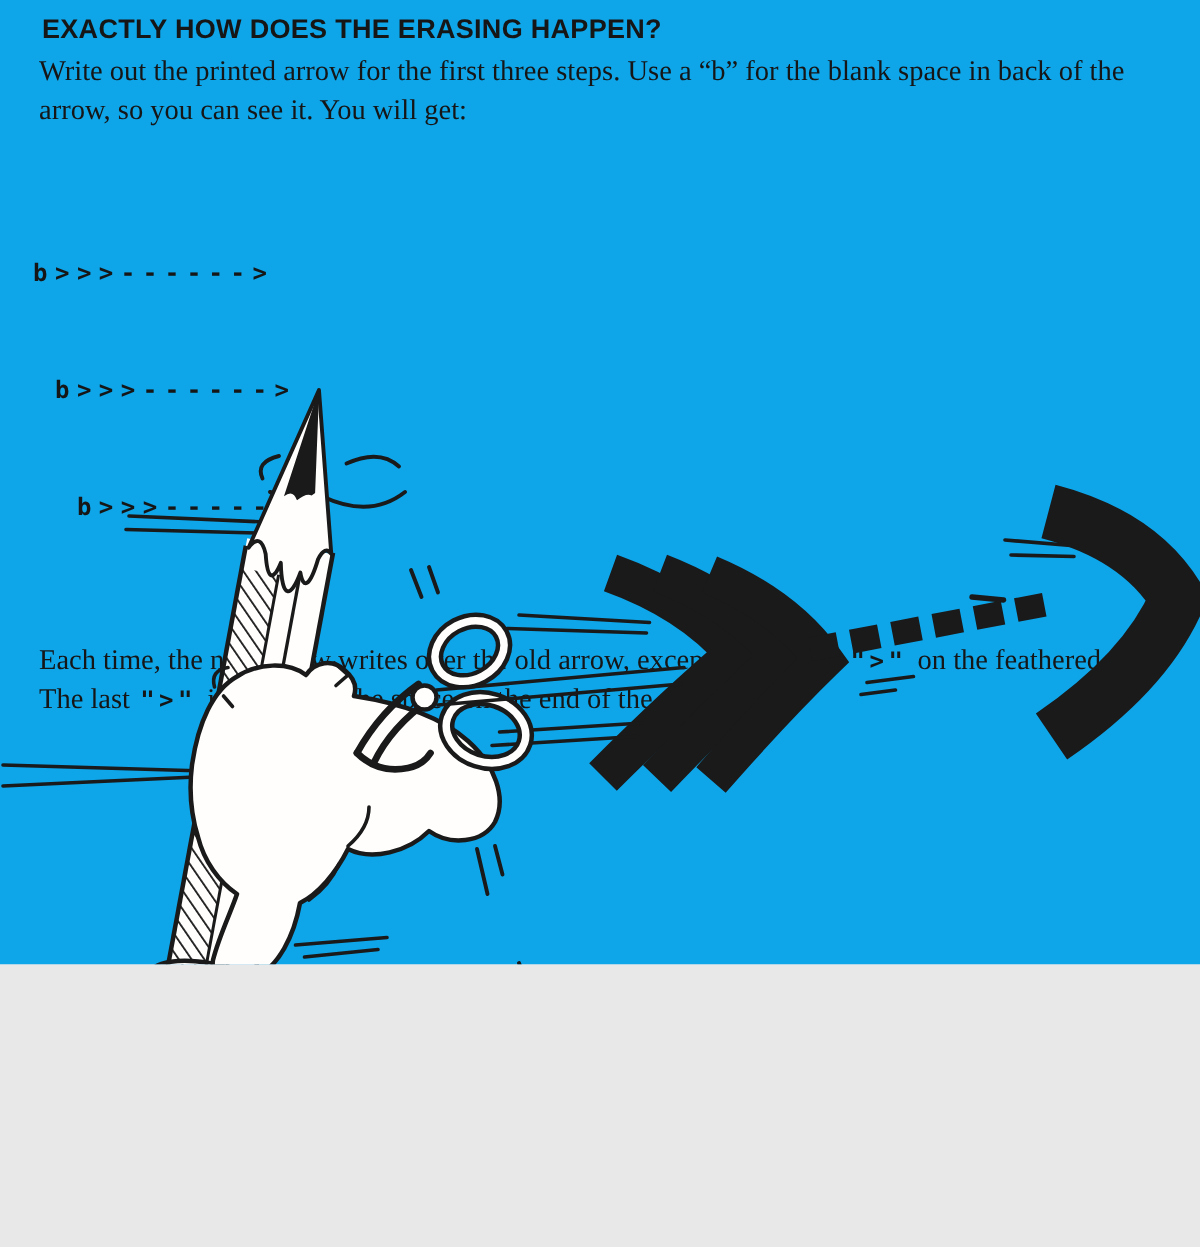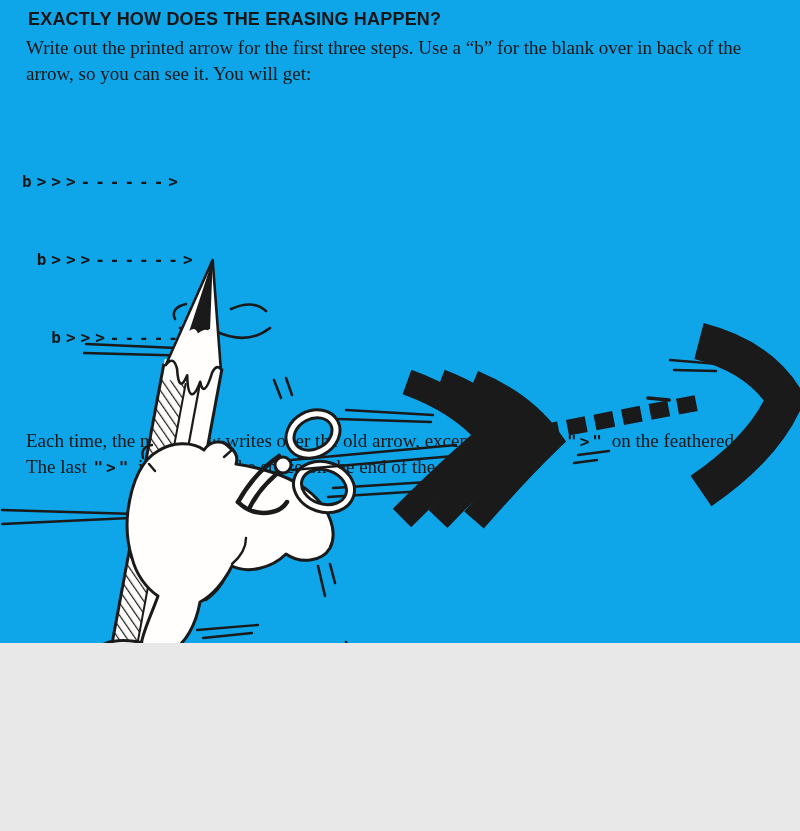--- a/index.html
+++ b/index.html
@@ -27,21 +27,21 @@
   .illo{position:absolute;left:0;top:252px;width:800px;height:579px;}
   svg .ink{stroke:#1a1a1a;}
 </style>
 </head>
 <body>
 
 <div class="page">
 
   <div class="heading">EXACTLY HOW DOES THE ERASING HAPPEN?</div>
 
-  <div class="para">Write out the printed arrow for the first three steps. Use a “b” for the blank over in back of the arrow, so you can see it. You will get:</div>
+  <div class="para">Write out the printed arrow for the first three steps. Use a “b” for the blank space in back of the arrow, so you can see it. You will get:</div>
 
   <div class="code">
     <div>b&gt;&gt;&gt;------&gt;</div>
     <div> b&gt;&gt;&gt;------&gt;</div>
     <div>  b&gt;&gt;&gt;------&gt;</div>
   </div>
 
   <div class="para para2"><span>Each time, the new arrow writes over the old arrow, except for the last </span><span class="q">"&gt;"</span><span> on the feathered end. The last </span><span class="q">"&gt;"</span><span> is erased by the space on the end of the next arrow.</span></div>
 
   <div class="illo">

